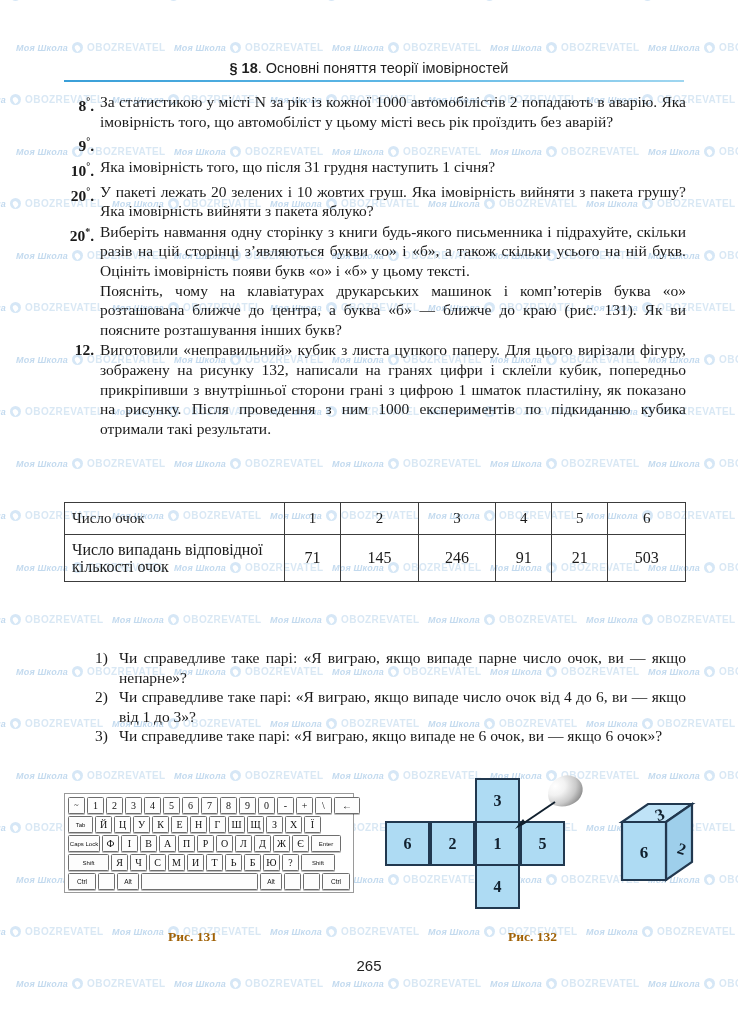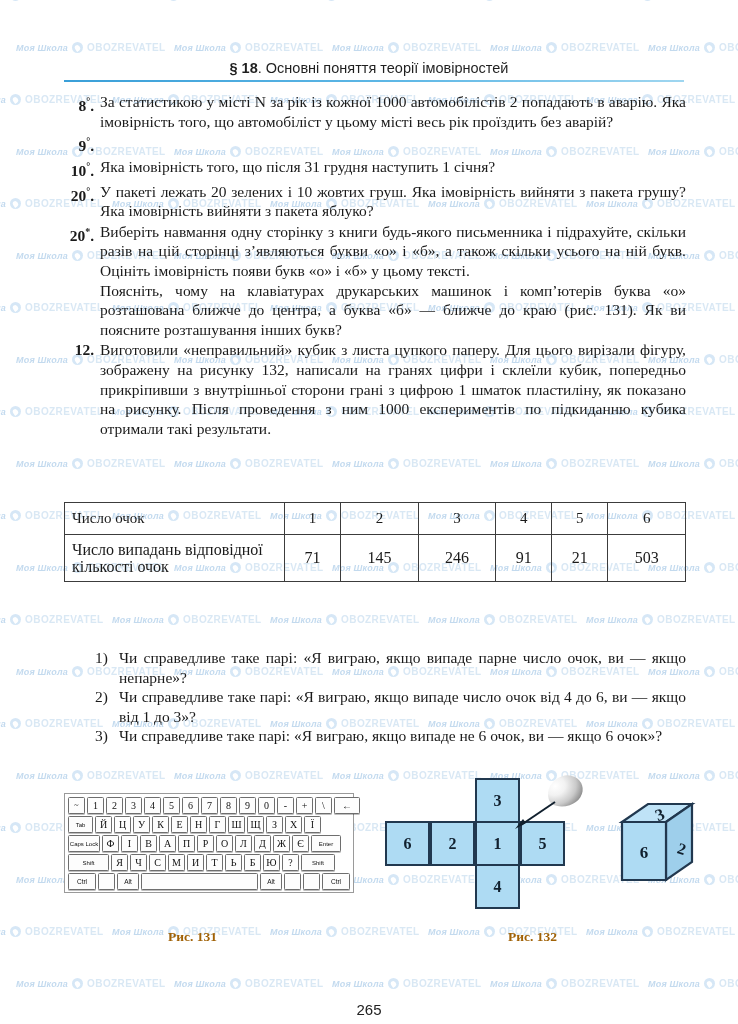--- a/index.html
+++ b/index.html
@@ -240,21 +240,20 @@
   }
   #cap-131 { left: 168px; top: 929px; }
   #cap-132 { left: 508px; top: 929px; }
   #page-no {
     position: absolute;
     left: 0; top: 957px; width: 738px;
     text-align: center;
     font-family: "Liberation Sans", sans-serif;
     font-size: 15px;
     color: #222;
-    margin-top: 44px;
   }
 </style>
 </head>
 <body>
 
 <div id="watermark-layer">
     <div class="wm" style="left: -46px; top: -10px;">
       <span class="wm-school">Моя Школа</span>
       <span class="wm-badge"></span>
       <span class="wm-obz">OBOZREVATEL</span>

